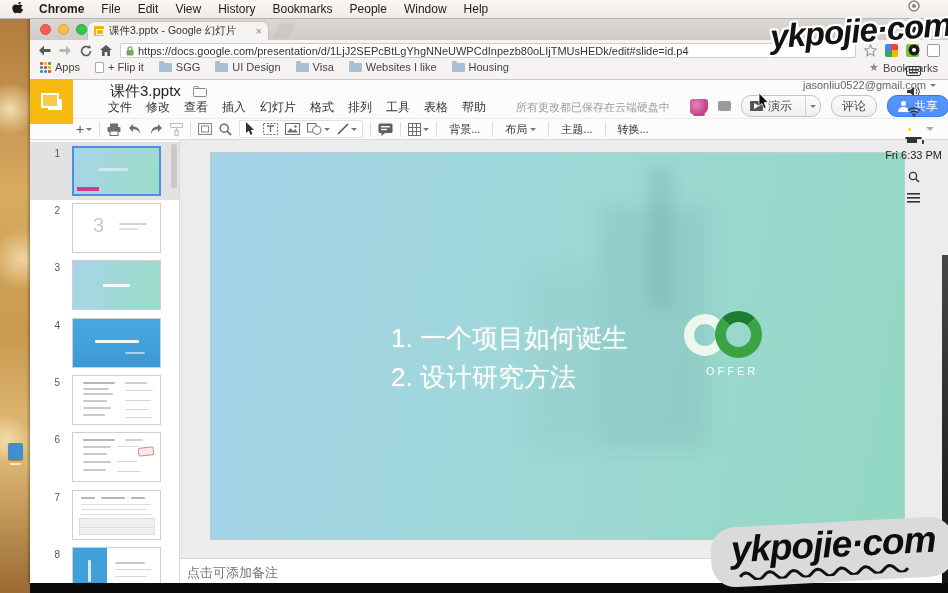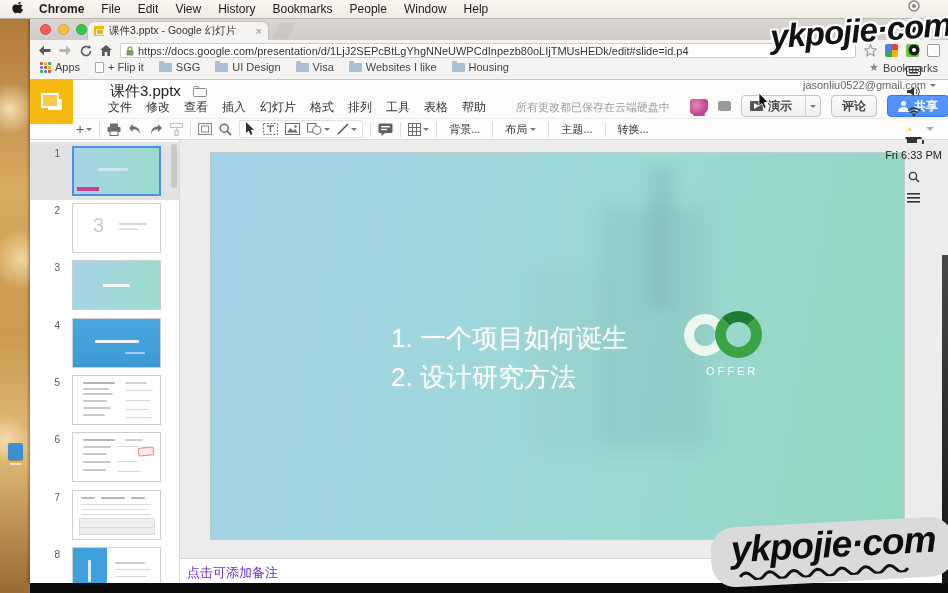--- a/index.html
+++ b/index.html
@@ -84,22 +84,22 @@
   .appmenus { position:absolute; left:78px; top:80px; display:flex; gap:14px; font-size:12px; color:#333; align-items:center; }
   .save-status { font-size:11px; color:#9c9c9c; margin-left:16px; }
   .account { position:absolute; right:12px; top:60px; font-size:11px; color:#666; display:flex; align-items:center; gap:4px; }
   .hdr-buttons { position:absolute; left:660px; top:76px; display:flex; align-items:center; gap:10px; }
   .ime { width:18px; height:15px; background:radial-gradient(circle at 35% 40%, #e886b8, #c2458d 70%); border-radius:3px 3px 6px 3px; position:relative; }
   .ime::after{content:"";position:absolute;left:3px;bottom:-2px;width:12px;height:3px;background:#cf3e8e;border-radius:2px;}
   .cbubble { width:13px; height:10px; background:#9a9a9a; border-radius:2px; position:relative; }
   .cbubble::after{content:"";position:absolute;left:2px;bottom:-3px;border:3px solid transparent;border-top-color:#9a9a9a;}
   .btn {
     height:22px; display:inline-flex; align-items:center; padding:0 10px;
-    background:linear-gradient(#fbfbfb,#f0f0f0); border:1px solid #c3c3c3; border-radius:4px;
-    font-size:12px; color:#444; gap:5px; white-space:nowrap;font-weight:bold;
+    background:linear-gradient(#fbfbfb,#f0f0f0); border:1px solid #c3c3c3; border-radius:10px;
+    font-size:12px; color:#444; gap:5px; white-space:nowrap;
   }
   .btn-split { padding:0; }
   .btn-split .main { display:flex; align-items:center; gap:5px; padding:0 8px; height:100%; }
   .btn-split .caretpart { width:15px; height:100%; border-left:1px solid #d4d4d4; display:flex; align-items:center; justify-content:center; }
   .present-ic { width:13px; height:10px; background:#555; border-radius:1px; position:relative; }
   .present-ic::after{content:"";position:absolute;left:4px;top:2px;border:3px solid transparent;border-left:5px solid #fff;}
   .btn-share { background:linear-gradient(#5895fb,#4d90fe); border:1px solid #3079ed; color:#fff; }
   .shareic { width:11px; height:11px; position:relative; }
   .shareic::before{content:"";position:absolute;left:3px;top:0;width:5px;height:5px;border-radius:50%;background:#fff;}
   .shareic::after{content:"";position:absolute;left:0;top:6px;width:11px;height:5px;border-radius:5px 5px 0 0;background:#fff;}
@@ -145,21 +145,21 @@
   }
   .cathedral1 { position:absolute; left:56%; top:14%; width:110px; height:240px; background:rgba(100,150,160,.16); filter:blur(9px); }
   .cathedral2 { position:absolute; left:63%; top:4%; width:26px; height:140px; background:rgba(90,140,150,.18); filter:blur(6px); }
   .cathedral3 { position:absolute; left:46%; top:30%; width:70px; height:180px; background:rgba(120,170,175,.12); filter:blur(10px); }
   .slide-text { position:absolute; left:180px; top:166px; font-size:26px; line-height:39px; color:#fff; text-shadow:0 0 3px rgba(255,255,255,.25); white-space:nowrap; }
   .logo { position:absolute; left:473px; top:158px; width:100px; height:66px; }
   .ring-l { position:absolute; left:0; top:3px; width:42px; height:42px; border:10px solid #ecf7ee; border-radius:50%; }
   .ring-r { position:absolute; left:31px; top:0; width:47px; height:47px; border:11px solid #3aa344; border-top-color:#1d7c31; border-radius:50%; }
   .logo-cap { position:absolute; left:22px; top:54px; font-size:11px; letter-spacing:3px; color:#fff; }
   
-  .notes { position:absolute; left:150px; top:539px; width:768px; height:25px; background:#fff; border-top:1px solid #d8d8d8; font-size:13px; color:#6d28d9; padding:5px 0 0 7px; }
+  .notes { position:absolute; left:150px; top:539px; width:768px; height:25px; background:#fff; border-top:1px solid #d8d8d8; font-size:13px; color:#737373; padding:5px 0 0 7px; }
   
   .bottombar { position:absolute; left:30px; top:583px; width:918px; height:10px; background:#0a0a0a; z-index:45; }
   .rightedge { position:absolute; right:0; top:255px; width:6px; height:328px; background:linear-gradient(#474747,#141414); z-index:44; }
   
   .wm-top {
     position:absolute; right:-4px; top:12px; transform:rotate(-4deg); z-index:90;
     font-size:33px; font-weight:bold; font-style:italic; letter-spacing:-1px; color:#121212;
     text-shadow:-2px -2px 0 #fff,2px -2px 0 #fff,-2px 2px 0 #fff,2px 2px 0 #fff,0 -2px 0 #fff,0 2px 0 #fff,-2px 0 0 #fff,2px 0 0 #fff;
     white-space:nowrap;
   }

